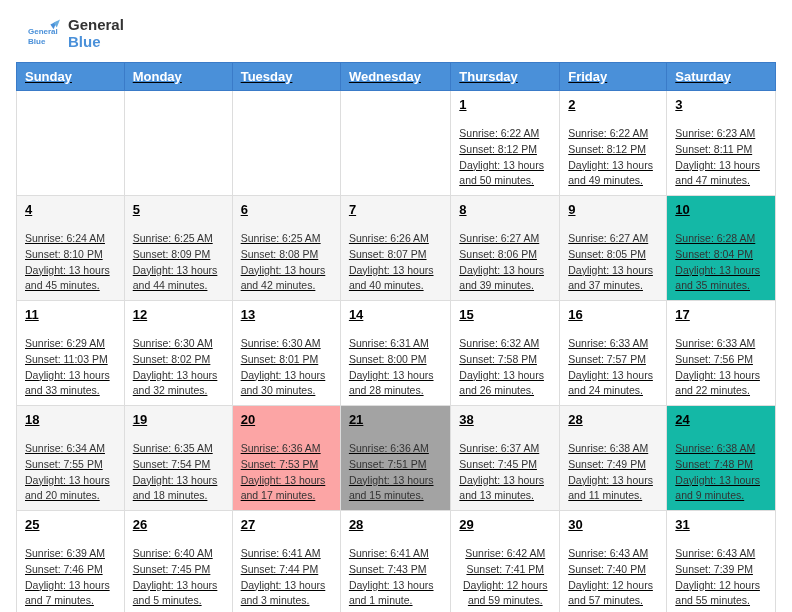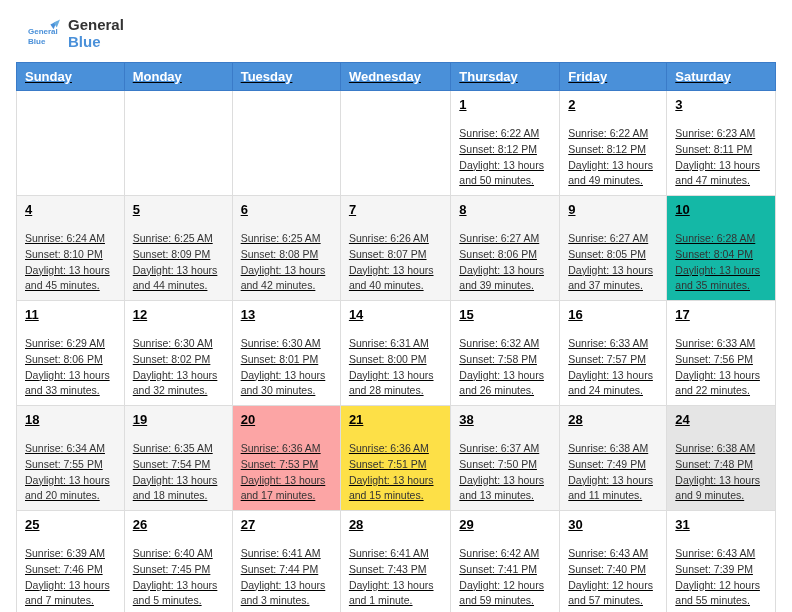--- a/index.html
+++ b/index.html
@@ -193,21 +193,21 @@
           <div class="day-info" style="white-space: pre-line;">Sunrise: 6:28 AM
 Sunset: 8:04 PM
 Daylight: 13 hours
 and 35 minutes.</div>
         </td>
       </tr>
       <tr>
         <td>
           <span class="day-number">11</span>
           <div class="day-info" style="white-space: pre-line;">Sunrise: 6:29 AM
-Sunset: 8:06 PM
+Sunset: 11:03 PM
 Daylight: 13 hours
 and 33 minutes.</div>
         </td>
         <td>
           <span class="day-number">12</span>
           <div class="day-info" style="white-space: pre-line;">Sunrise: 6:30 AM
 Sunset: 8:02 PM
 Daylight: 13 hours
 and 32 minutes.</div>
         </td>
@@ -262,42 +262,42 @@
 Daylight: 13 hours
 and 18 minutes.</div>
         </td>
         <td style="background: #fca5a5;">
           <span class="day-number">20</span>
           <div class="day-info" style="white-space: pre-line;">Sunrise: 6:36 AM
 Sunset: 7:53 PM
 Daylight: 13 hours
 and 17 minutes.</div>
         </td>
-        <td style="background: #fde047;">
+        <td style="background: #a3a3a3;">
           <span class="day-number">21</span>
           <div class="day-info" style="white-space: pre-line;">Sunrise: 6:36 AM
 Sunset: 7:51 PM
 Daylight: 13 hours
 and 15 minutes.</div>
         </td>
         <td style="background: rgb(245, 245, 245);">
           <span class="day-number">38</span>
           <div class="day-info" style="white-space: pre-line;">Sunrise: 6:37 AM
-Sunset: 7:50 PM
+Sunset: 7:45 PM
 Daylight: 13 hours
 and 13 minutes.</div>
         </td>
         <td style="background: rgb(245, 245, 245);">
           <span class="day-number">28</span>
           <div class="day-info" style="white-space: pre-line;">Sunrise: 6:38 AM
 Sunset: 7:49 PM
 Daylight: 13 hours
 and 11 minutes.</div>
         </td>
-        <td style="background: #e5e5e5;">
+        <td style="background: #14b8a6;">
           <span class="day-number">24</span>
           <div class="day-info" style="white-space: pre-line;">Sunrise: 6:38 AM
 Sunset: 7:48 PM
 Daylight: 13 hours
 and 9 minutes.</div>
         </td>
       </tr>
       <tr>
         <td>
           <span class="day-number">25</span>
@@ -322,21 +322,21 @@
         </td>
         <td>
           <span class="day-number">28</span>
           <div class="day-info" style="white-space: pre-line;">Sunrise: 6:41 AM
 Sunset: 7:43 PM
 Daylight: 13 hours
 and 1 minute.</div>
         </td>
         <td>
           <span class="day-number">29</span>
-          <div class="day-info" style="white-space: pre-line;">Sunrise: 6:42 AM
+          <div class="day-info" style="white-space: pre-line; text-align: center;">Sunrise: 6:42 AM
 Sunset: 7:41 PM
 Daylight: 12 hours
 and 59 minutes.</div>
         </td>
         <td>
           <span class="day-number">30</span>
           <div class="day-info" style="white-space: pre-line;">Sunrise: 6:43 AM
 Sunset: 7:40 PM
 Daylight: 12 hours
 and 57 minutes.</div>

